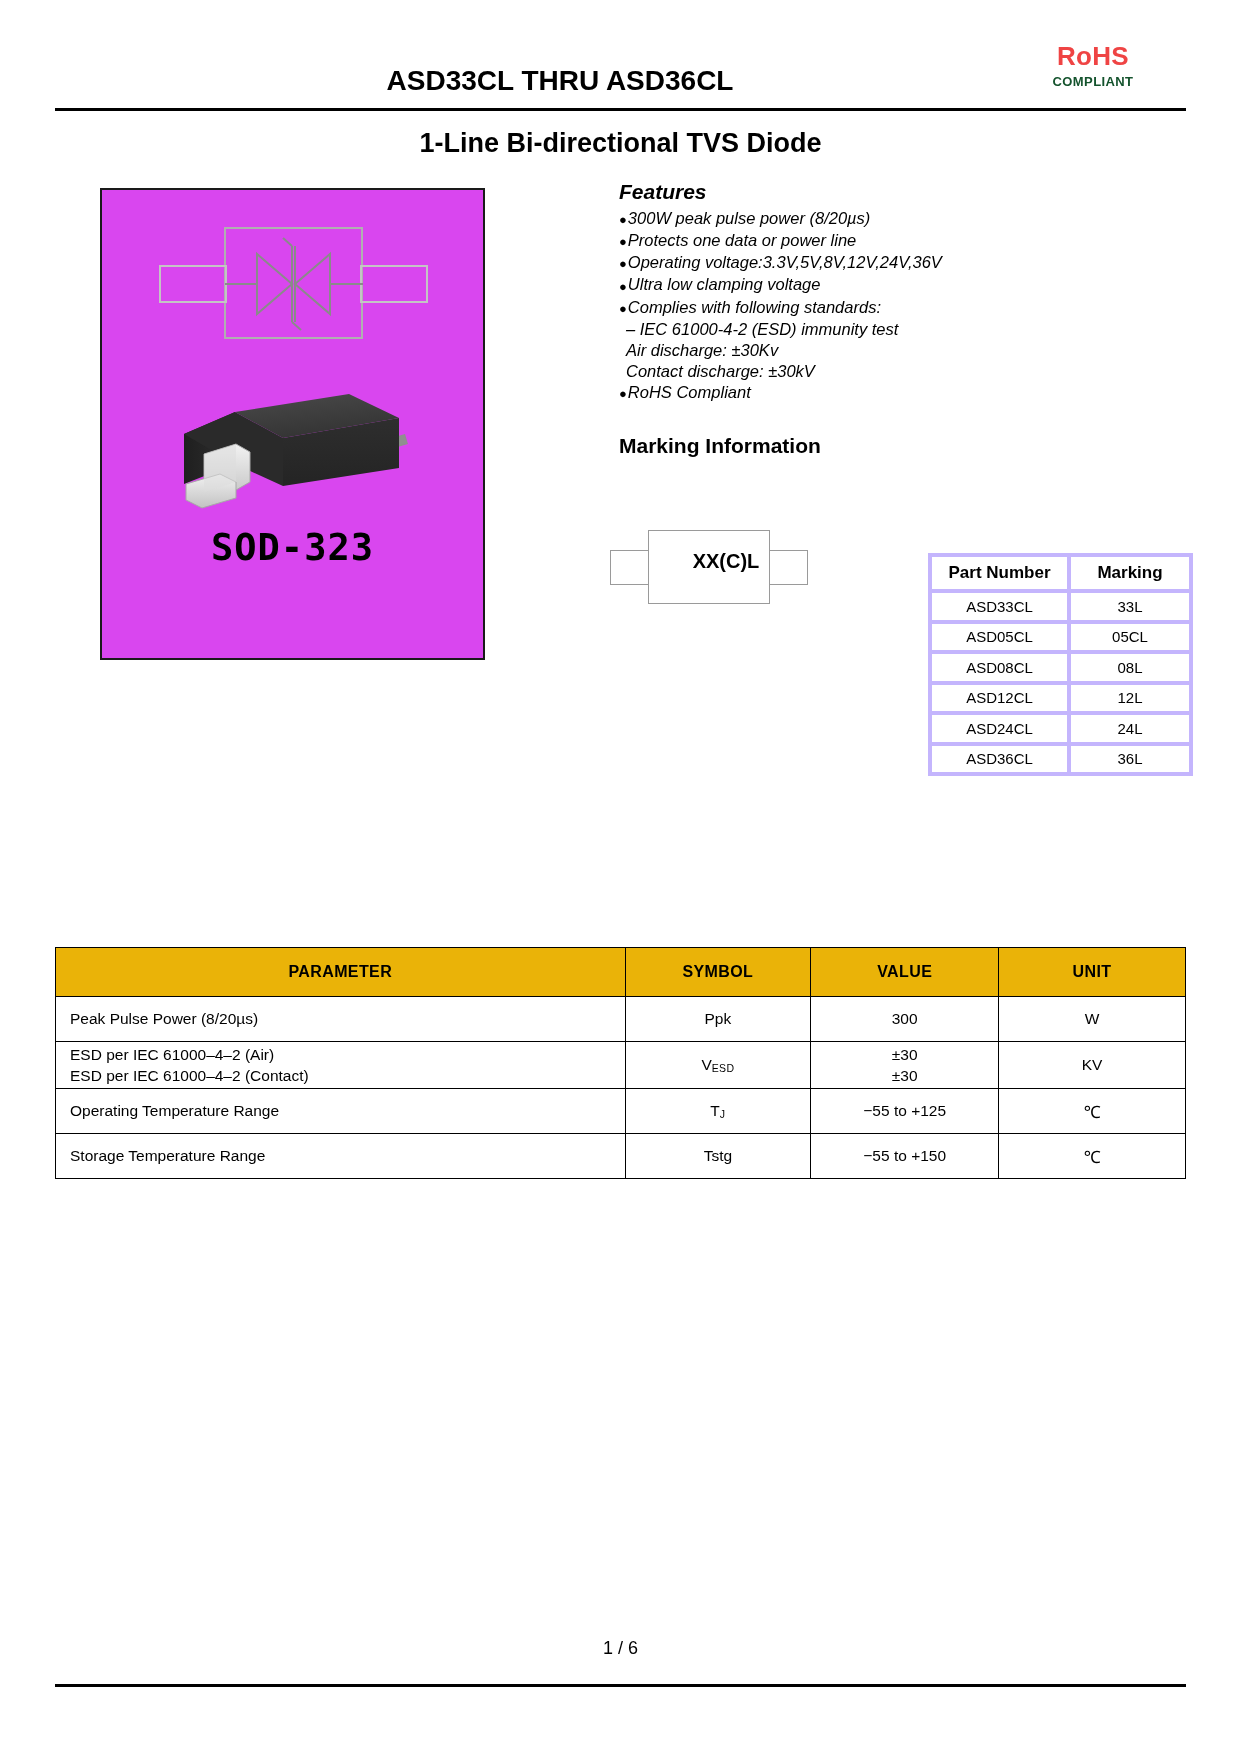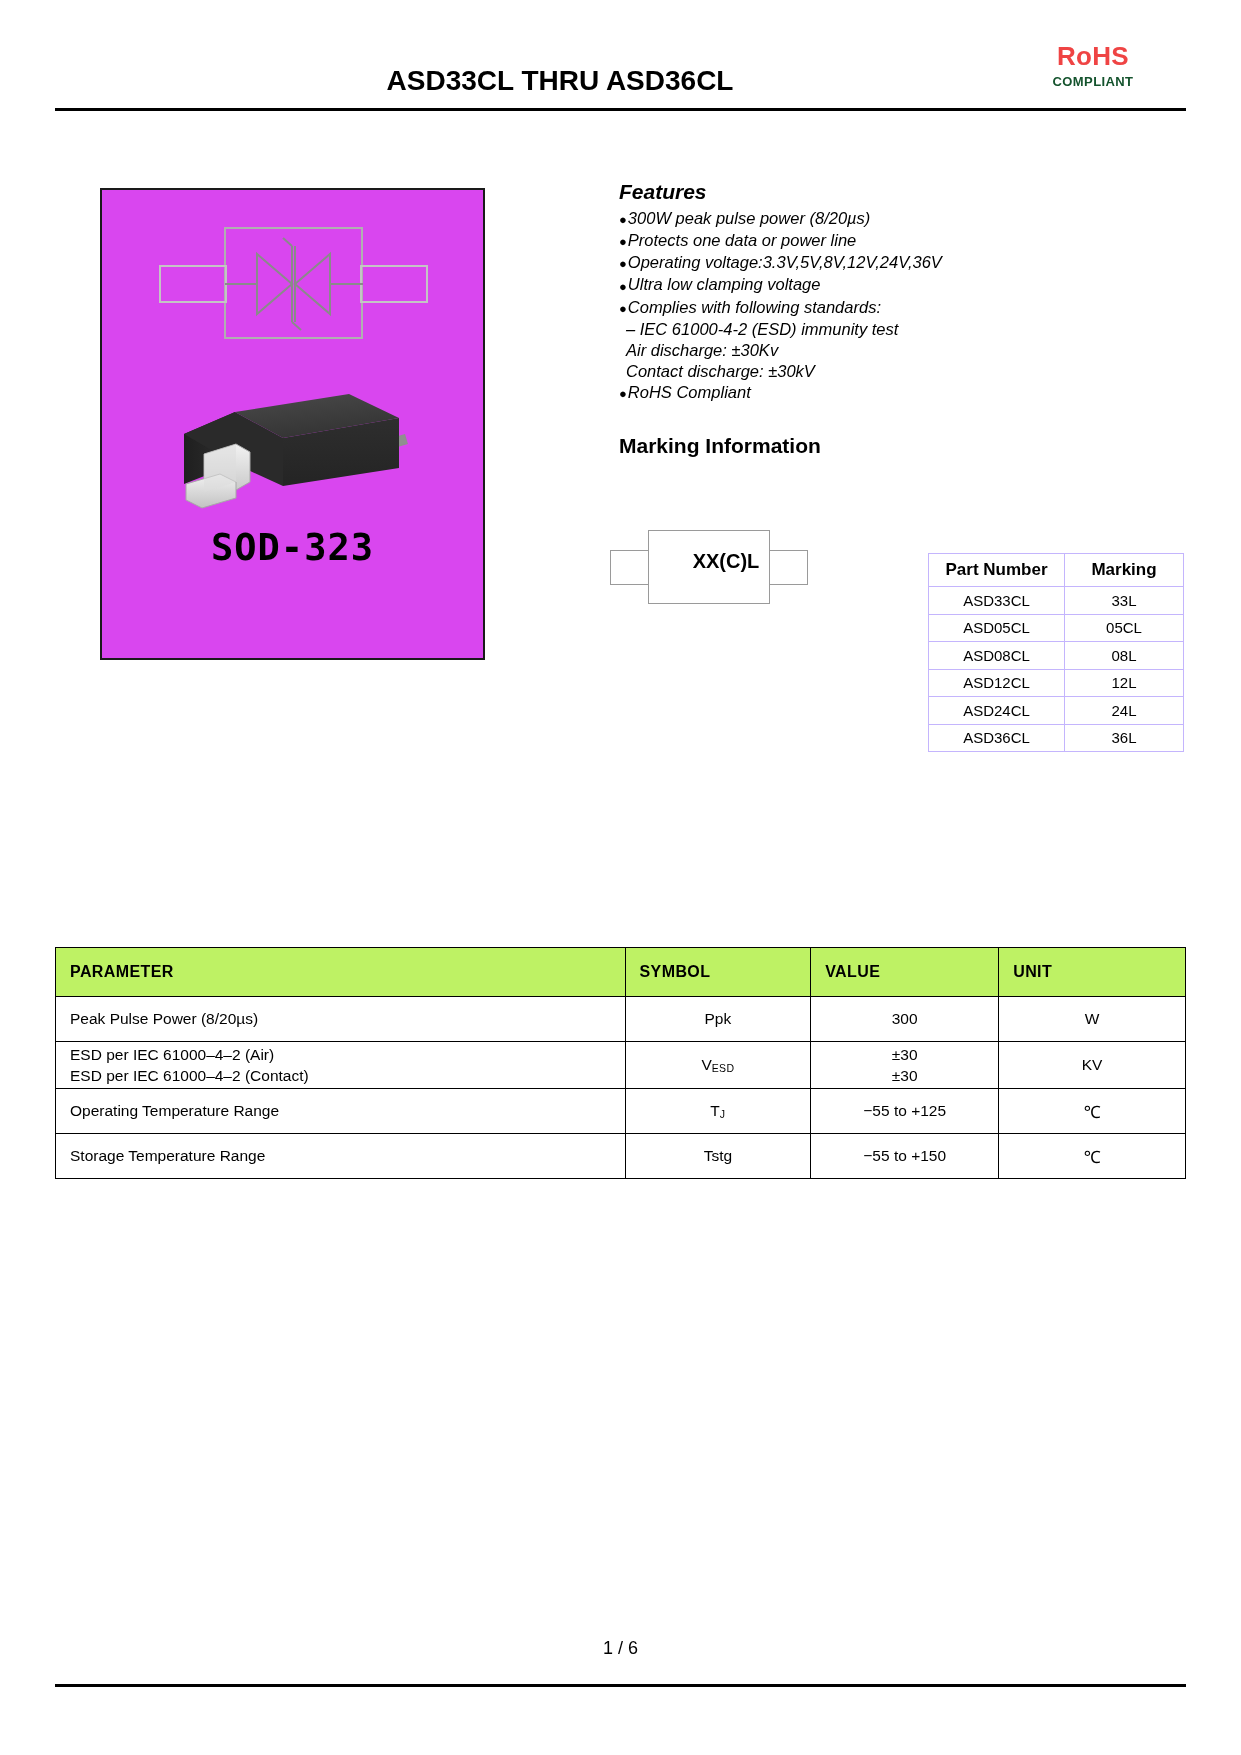--- a/index.html
+++ b/index.html
@@ -210,21 +210,21 @@
   
   .marking-table {
     position: absolute;
     left: 928px;
     top: 553px;
     border-collapse: collapse;
     font-size: 15px;
   }
   .marking-table th,
   .marking-table td {
-    border: 1px solid #c4b5fd;
+    border: 4px solid #c4b5fd;
     text-align: center;
     padding: 0;
     height: 26.5px;
     font-weight: normal;
     margin-top: 24px;
   }
   .marking-table th {
     font-weight: bold;
     font-size: 17px;
     height: 32px;
@@ -254,22 +254,22 @@
     table-layout: fixed;
     font-size: 15.5px;
   }
   .ratings-table th,
   .ratings-table td {
     border: 1.6px solid #000;
     padding: 0 14px;
     font-weight: normal;
   }
   .ratings-table thead th {
-    background: #bef264;
-    text-align: left;
+    background: #eab308;
+    text-align: center;
     font-weight: bold;
     font-size: 16px;
     height: 48px;
     letter-spacing: 0.4px;
   }
   .ratings-table tbody td {
     height: 44px;
   }
   .cell-param { text-align: left; }
   .cell-center { text-align: center; }
@@ -307,20 +307,21 @@
 
   <div class="header">
     <div class="header-title">ASD33CL THRU ASD36CL</div>
     <div class="rohs-block">
       <div class="rohs-main">RoHS</div>
       <div class="rohs-sub">COMPLIANT</div>
     </div>
   </div>
   <div class="header-rule"></div>
 
+  <div class="subtitle">1-Line Bi-directional TVS Diode</div>
 
   <div class="product-box">
 
     <div class="schematic">
       <svg width="385" height="150" viewBox="0 0 385 150" xmlns="http://www.w3.org/2000/svg">
 
         <rect x="123" y="12" width="137" height="110" fill="none" stroke="#b0b0b0" stroke-width="2"></rect>
 
         <rect x="58" y="50" width="66" height="36" fill="none" stroke="#c4c4c4" stroke-width="2"></rect>
 

